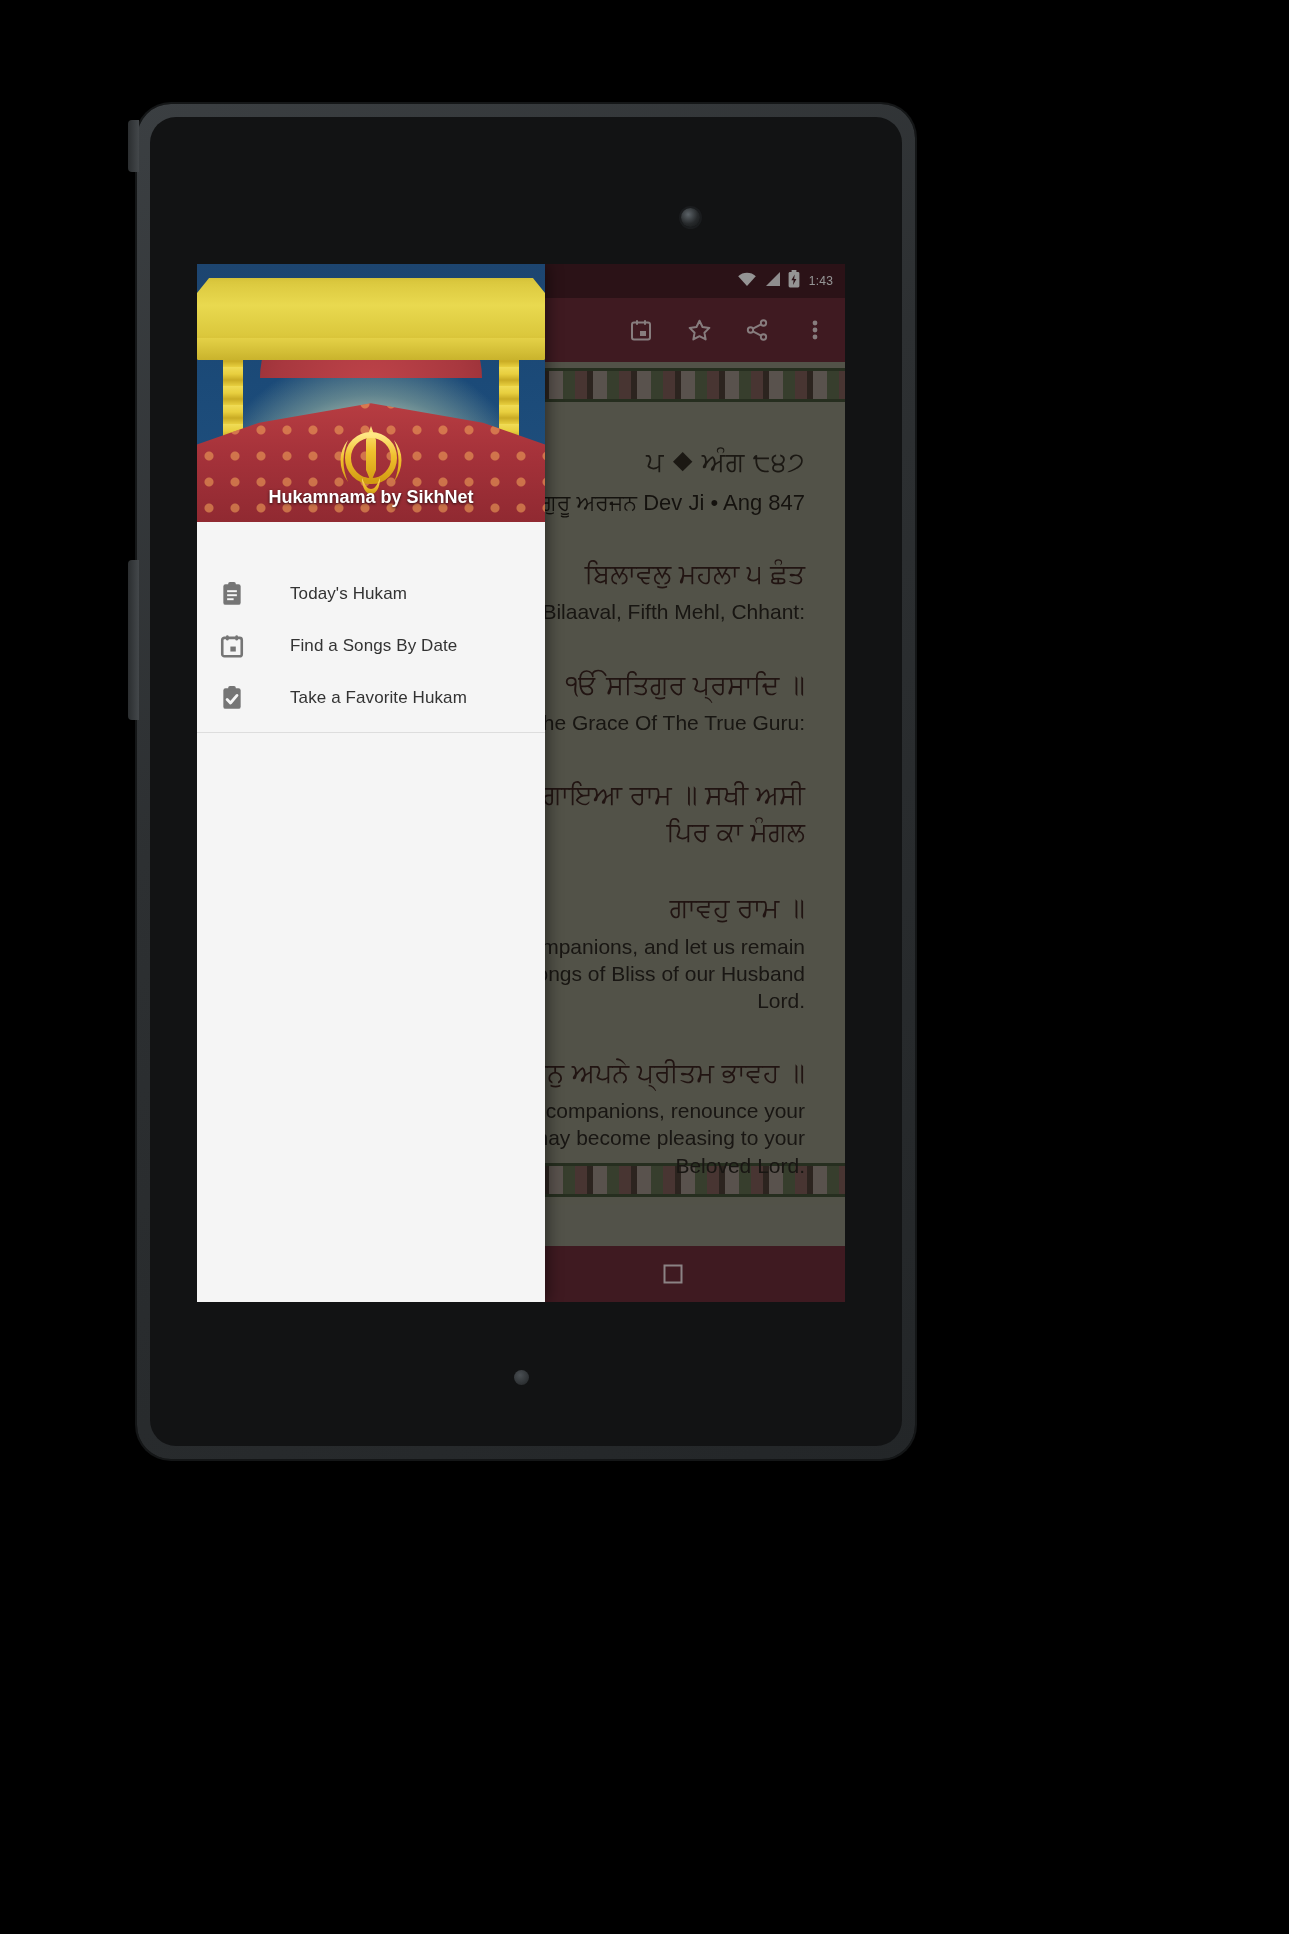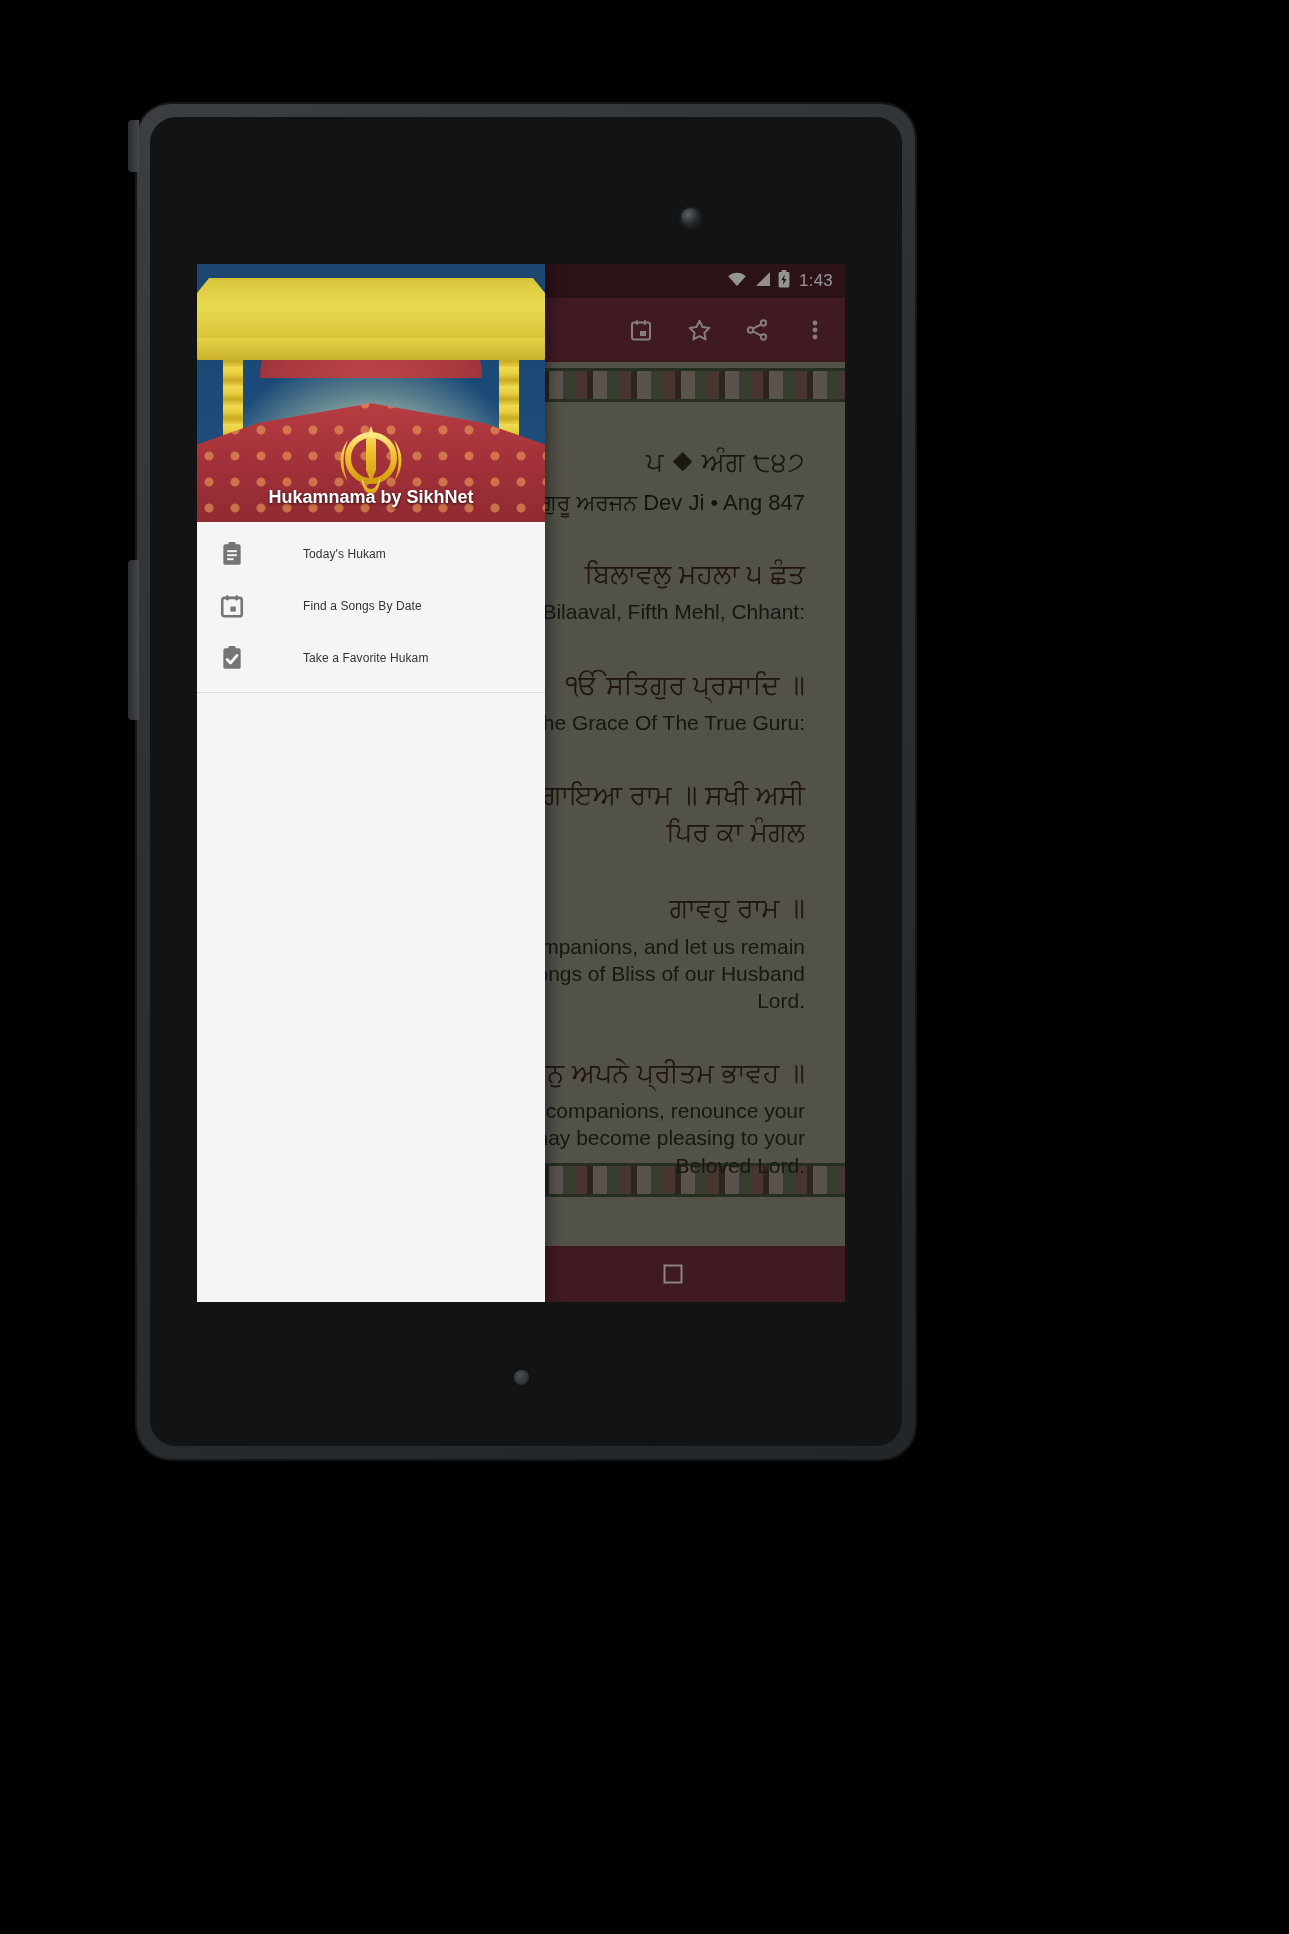--- a/index.html
+++ b/index.html
@@ -63,21 +63,21 @@
   
   #status-bar {
     position: absolute; left: 0; top: 0;
     width: 100%; height: 34px;
     background: #4a2029;
     display: flex; align-items: center; justify-content: flex-end;
     padding-right: 12px; gap: 7px;
   }
   #status-bar .sb-icon { display: block; }
   #status-clock {
-    color: #fff; font-size: 17px; font-weight: 400;
+    color: #fff; font-size: 12px; font-weight: 400;
     letter-spacing: .2px; margin-left: 2px;
   }
 
   
   #app-bar {
     position: absolute; left: 0; top: 34px;
     width: 100%; height: 64px;
     background: #6d2d3a;
     display: flex; align-items: center; justify-content: flex-end;
     padding-right: 10px; gap: 18px;
@@ -147,21 +147,21 @@
     position: absolute; left: 0; top: 0; width: 100%; height: 100%;
     background: rgba(0,0,0,.42);
     z-index: 5;
   }
   #nav-drawer {
     position: absolute; left: 0; top: 0;
     width: 348px; height: 100%;
     background: #f5f5f5;
     z-index: 10;
     box-shadow: 3px 0 14px rgba(0,0,0,.45);
-    display: flex; flex-direction: column;
+    display: flex; flex-direction: column; gap: 40px;
   }
 
   
   #drawer-header {
     position: relative;
     height: 258px; width: 100%;
     overflow: hidden;
     background: linear-gradient(180deg,#1d4570 0%,#1b4a78 45%,#20507e 100%);
     flex: none;
   }
@@ -222,22 +222,22 @@
     height: 52px;
     padding-left: 21px;
     cursor: pointer;
   }
   .drawer-item .di-icon {
     width: 28px; height: 28px;
     display: flex; align-items: center; justify-content: center;
     flex: none;
   }
   .drawer-item .di-label {
-    margin-left: 57px;
-    font-size: 12px; color: #333333;
+    margin-left: 44px;
+    font-size: 17px; color: #333333;
     letter-spacing: .1px;
   }
   #drawer-divider {
     height: 1px; background: #dddddd;
     margin: 8px 0 8px 0;
   }
 </style>
 </head>
 <body>
 

